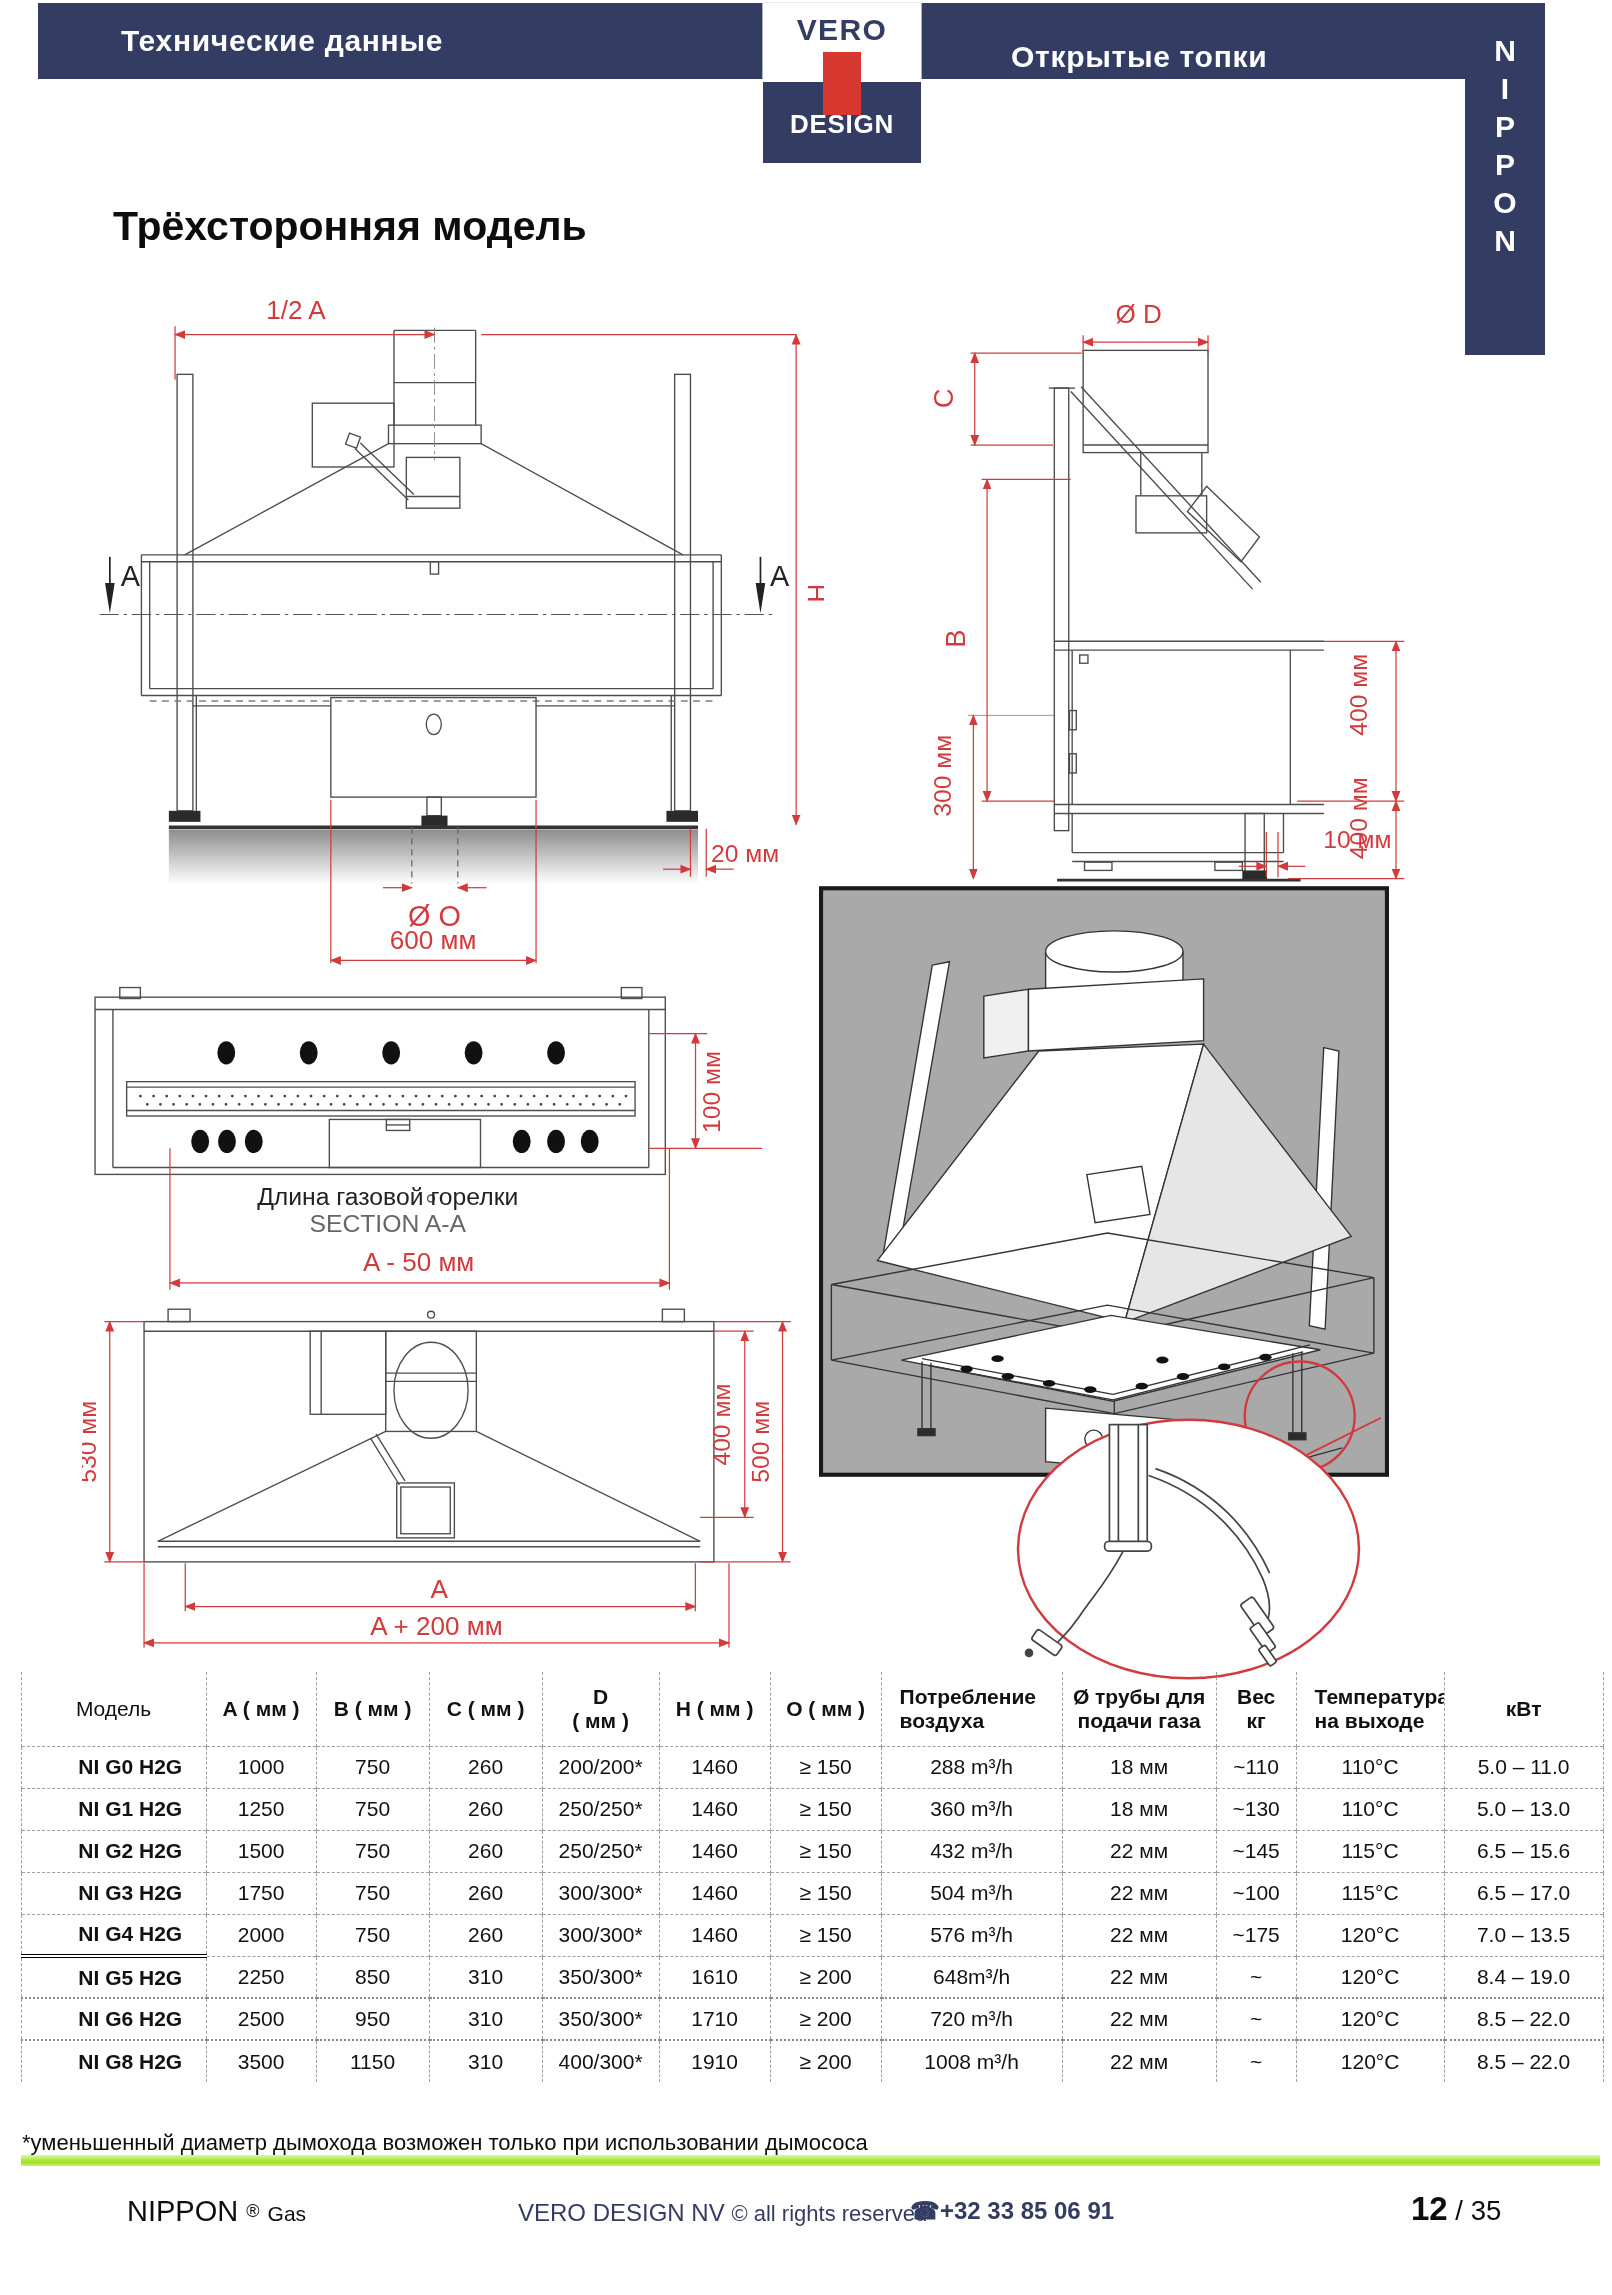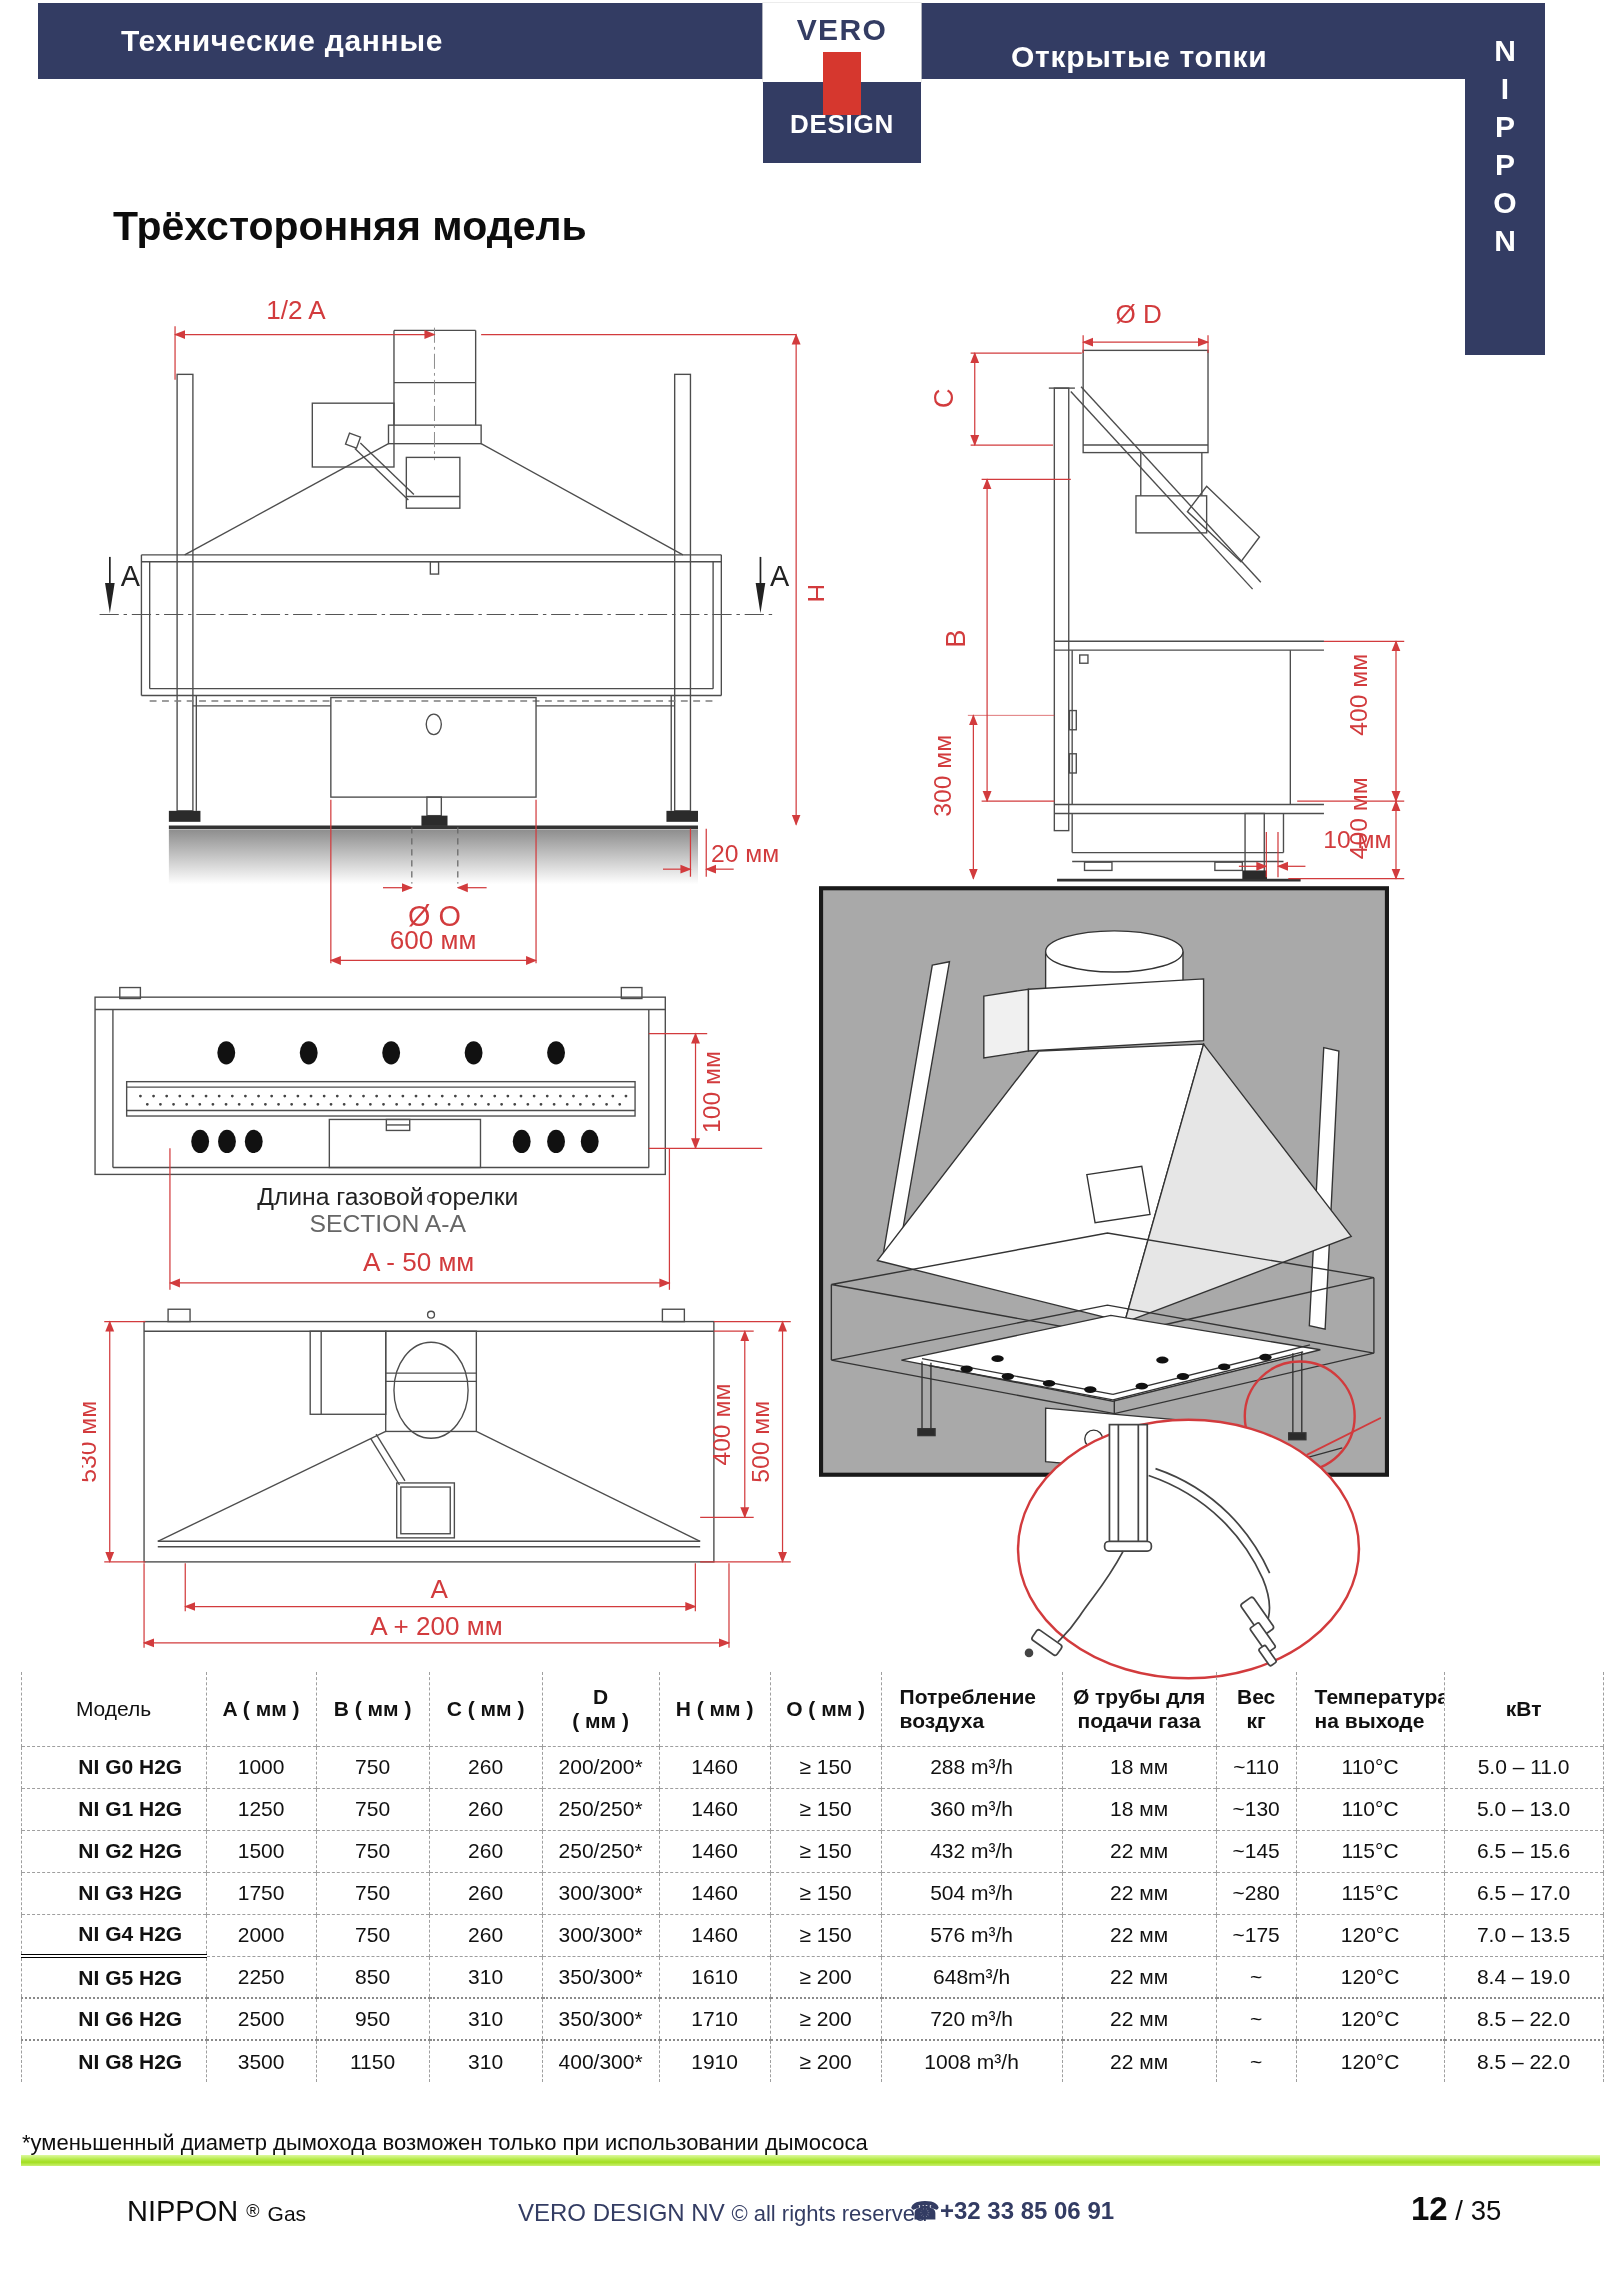--- a/index.html
+++ b/index.html
@@ -526,21 +526,21 @@
         <tr>
           <td class="c0">NI G3 H2G</td>
           <td class="c1">1750</td>
           <td class="c2">750</td>
           <td class="c3">260</td>
           <td class="c4">300/300*</td>
           <td class="c5">1460</td>
           <td class="c6">≥ 150</td>
           <td class="c7">504 m³/h</td>
           <td class="c8">22 мм</td>
-          <td class="c9">~280</td>
+          <td class="c9">~100</td>
           <td class="c10">115°C</td>
           <td class="c11">6.5 – 17.0</td>
         </tr>
         <tr>
           <td class="c0">NI G4 H2G</td>
           <td class="c1">2000</td>
           <td class="c2">750</td>
           <td class="c3">260</td>
           <td class="c4">300/300*</td>
           <td class="c5">1460</td>

